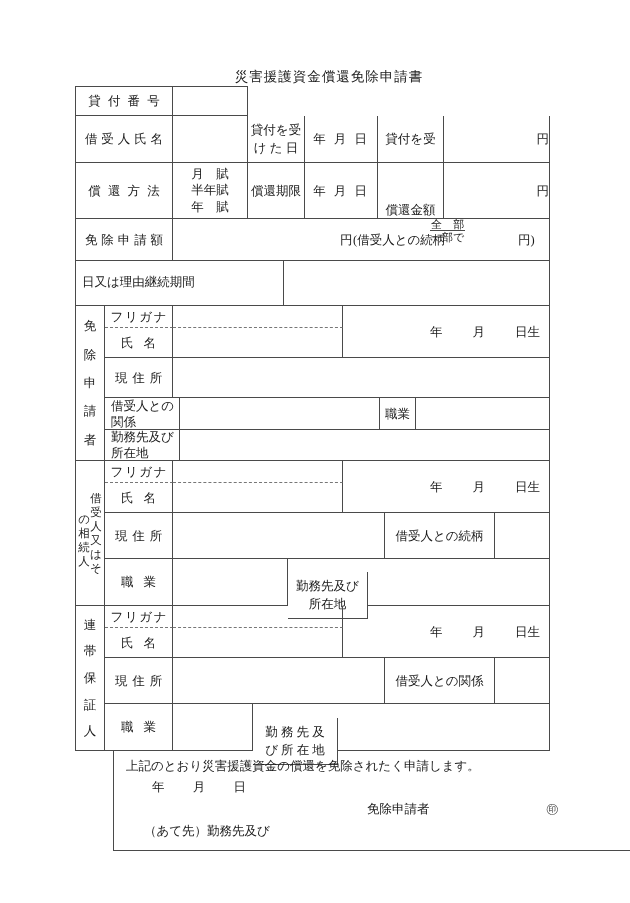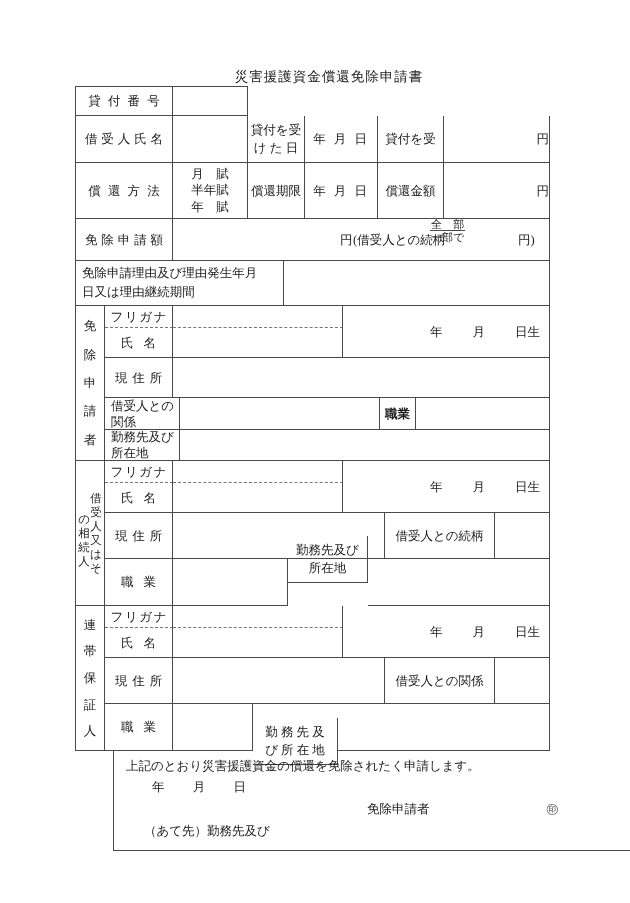--- a/index.html
+++ b/index.html
@@ -288,21 +288,21 @@
       </div>
     </div>
     <div class="c bb br" style="left:230px; top:77px; width:73px; height:56px;">
       <div class="dateline" style="justify-content:space-evenly; padding-right:2px;">
         <span>年</span>
         <span>月</span>
         <span>日</span>
       </div>
     </div>
     <div class="c bb br" style="left:303px; top:77px; width:66px; height:56px;">
-      <div class="midc" style="width:100%;height:100%;">
+      <div class="midc" style="width:100%;height:100%;align-items:flex-end;">
         <span>償還金額</span>
       </div>
     </div>
     <div class="c bb br" style="left:369px; top:77px; width:106px; height:56px;">
       <div class="rgt pad-r" style="width:100%;height:100%;">
         <span>円</span>
       </div>
     </div>
 
     <div class="c bl bb br" style="left:0px; top:133px; width:98px; height:42px;">
@@ -327,21 +327,20 @@
             <span>一</span>
               <span>部で</span>
           </span>
         </span>
         <span style="position:absolute; left:345px;">円)</span>
       </div>
     </div>
 
     <div class="c bl bb br" style="left:0px; top:175px; width:209px; height:45px;">
       <div class="stack2">
-        <span>免除申請理由及び理由発生年月</span>
         <span>日又は理由継続期間</span>
       </div>
     </div>
     <div class="c bb br" style="left:209px; top:175px; width:266px; height:45px;"></div>
 
     <div class="c bl bb br" style="left:0px; top:220px; width:30px; height:155px;">
       <div class="vlabel">
         <span>免</span>
           <span>除</span>
           <span>申</span>
@@ -387,21 +386,21 @@
     </div>
     <div class="c br bb" style="left:98px; top:272px; width:377px; height:40px;"></div>
 
     <div class="c br bb" style="left:30px; top:312px; width:75px; height:32px;">
       <div class="lft pad-l" style="width:100%;height:100%;">
         <span>借受人との関係</span>
       </div>
     </div>
     <div class="c br bb" style="left:105px; top:312px; width:200px; height:32px;"></div>
     <div class="c br bb" style="left:305px; top:312px; width:36px; height:32px;">
-      <div class="midc" style="width:100%;height:100%;font-weight:bold;">
+      <div class="midc" style="width:100%;height:100%;">
         <span>職業</span>
       </div>
     </div>
     <div class="c br bb" style="left:341px; top:312px; width:134px; height:32px;"></div>
 
     <div class="c br bb" style="left:30px; top:344px; width:75px; height:31px;">
       <div class="lft pad-l" style="width:100%;height:100%;">
         <span>勤務先及び所在地</span>
       </div>
     </div>
@@ -467,21 +466,21 @@
     </div>
     <div class="c br bb" style="left:420px; top:427px; width:55px; height:46px;"></div>
 
     <div class="c br bb" style="left:30px; top:473px; width:68px; height:47px;">
       <div class="spread" style="padding:0 6px;">
           <span>職</span>
           <span>業</span>
         </div>
     </div>
     <div class="c br bb" style="left:98px; top:473px; width:115px; height:47px;"></div>
-    <div class="c br bb" style="left:213px; top:450px; width:80px; height:47px;">
+    <div class="c br bb" style="left:213px; top:486px; width:80px; height:47px;">
       <div class="stack">
         <span>勤務先及び</span>
         <span>所在地</span>
       </div>
     </div>
     <div class="c br bb" style="left:293px; top:473px; width:182px; height:47px;"></div>
 
     <div class="c bl bb br" style="left:0px; top:520px; width:30px; height:145px;">
       <div class="vlabel">
         <span>連</span>

